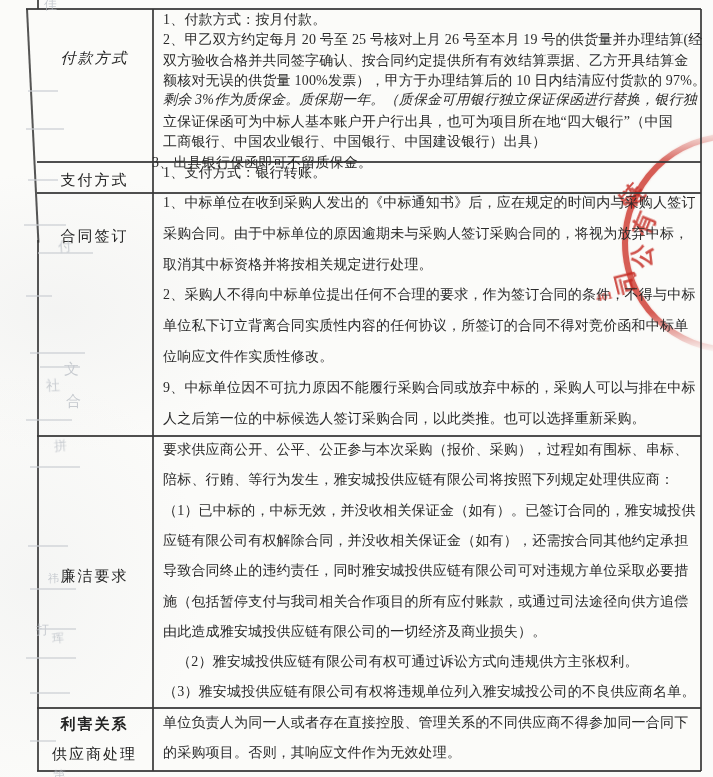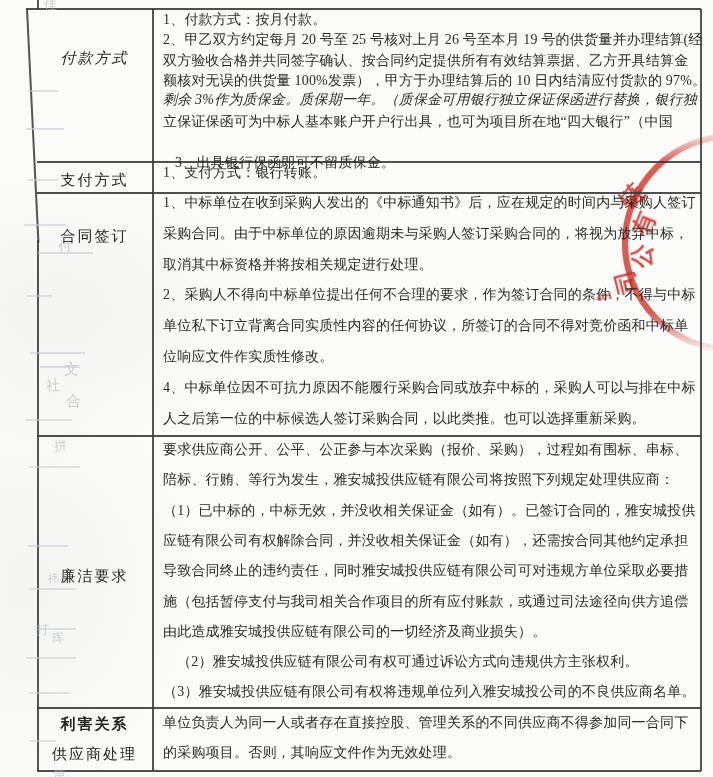--- a/index.html
+++ b/index.html
@@ -75,31 +75,32 @@
     <div class="vline" style="left: 26px; top: 9px; height: 234px; transform-origin: left top; transform: rotate(-2.8deg);"></div>
     <div class="vline" style="left: 37px; top: 240px; height: 531px;"></div>
     <div class="vline" style="left: 37px; top: 0px; height: 9px;"></div>
     <div class="row-label" style="top: 49px; left: 37px; font-style: italic;">付款方式</div>
     <div class="text-line" style="left: 163px; top: 11px;">1、付款方式：按月付款。</div>
     <div class="text-line" style="left: 163px; top: 31px;">2、甲乙双方约定每月 20 号至 25 号核对上月 26 号至本月 19 号的供货量并办理结算(经</div>
     <div class="text-line" style="left: 163px; top: 52px;">双方验收合格并共同签字确认、按合同约定提供所有有效结算票据、乙方开具结算金</div>
     <div class="text-line" style="left: 163px; top: 72px;">额核对无误的供货量 100%发票），甲方于办理结算后的 10 日内结清应付货款的 97%。</div>
     <div class="text-line" style="left: 163px; top: 91px; font-style: italic;">剩余 3%作为质保金。质保期一年。（质保金可用银行独立保证保函进行替换，银行独</div>
     <div class="text-line" style="left: 163px; top: 113px;">立保证保函可为中标人基本账户开户行出具，也可为项目所在地“四大银行”（中国</div>
-    <div class="text-line" style="left: 175px; top: 154px;">3、出具银行保函即可不留质保金。</div>
+    <div class="text-line" style="left: 163px; top: 133px;">工商银行、中国农业银行、中国银行、中国建设银行）出具）</div>
+    <div class="text-line" style="left: 152px; top: 154px;">3、出具银行保函即可不留质保金。</div>
     <div class="row-label" style="top: 171px; left: 37px;">支付方式</div>
     <div class="text-line" style="left: 163px; top: 164px;">1、支付方式：银行转账。</div>
     <div class="row-label" style="top: 199px; left: 37px; margin-top: 28px;">合同签订</div>
     <div class="text-line" style="left: 163px; top: 194px;">1、中标单位在收到采购人发出的《中标通知书》后，应在规定的时间内与采购人签订</div>
     <div class="text-line" style="left: 163px; top: 225px;">采购合同。由于中标单位的原因逾期未与采购人签订采购合同的，将视为放弃中标，</div>
     <div class="text-line" style="left: 163px; top: 256px;">取消其中标资格并将按相关规定进行处理。</div>
     <div class="text-line" style="left: 163px; top: 286px;">2、采购人不得向中标单位提出任何不合理的要求，作为签订合同的条件，不得与中标</div>
     <div class="text-line" style="left: 163px; top: 317px;">单位私下订立背离合同实质性内容的任何协议，所签订的合同不得对竞价函和中标单</div>
     <div class="text-line" style="left: 163px; top: 348px;">位响应文件作实质性修改。</div>
-    <div class="text-line" style="left: 163px; top: 379px;">4、中标单位因不可抗力原因不能履行采购合同或放弃中标的，采购人可以与排在中标</div>
+    <div class="text-line" style="left: 163px; top: 379px;">9、中标单位因不可抗力原因不能履行采购合同或放弃中标的，采购人可以与排在中标</div>
     <div class="text-line" style="left: 163px; top: 410px;">人之后第一位的中标候选人签订采购合同，以此类推。也可以选择重新采购。</div>
     <div class="row-label" style="top: 567px; left: 37px;">廉洁要求</div>
     <div class="text-line" style="left: 163px; top: 471px;">陪标、行贿、等行为发生，雅安城投供应链有限公司将按照下列规定处理供应商：</div>
     <div class="text-line" style="left: 163px; top: 441px;">要求供应商公开、公平、公正参与本次采购（报价、采购），过程如有围标、串标、</div>
     <div class="text-line" style="left: 163px; top: 502px;">（1）已中标的，中标无效，并没收相关保证金（如有）。已签订合同的，雅安城投供</div>
     <div class="text-line" style="left: 163px; top: 532px;">应链有限公司有权解除合同，并没收相关保证金（如有），还需按合同其他约定承担</div>
     <div class="text-line" style="left: 163px; top: 562px;">导致合同终止的违约责任，同时雅安城投供应链有限公司可对违规方单位采取必要措</div>
     <div class="text-line" style="left: 163px; top: 593px;">施（包括暂停支付与我司相关合作项目的所有应付账款，或通过司法途径向供方追偿</div>
     <div class="text-line" style="left: 163px; top: 623px;">由此造成雅安城投供应链有限公司的一切经济及商业损失）。</div>
     <div class="text-line" style="left: 163px; top: 653px; margin-left: 14px;">（2）雅安城投供应链有限公司有权可通过诉讼方式向违规供方主张权利。</div>

